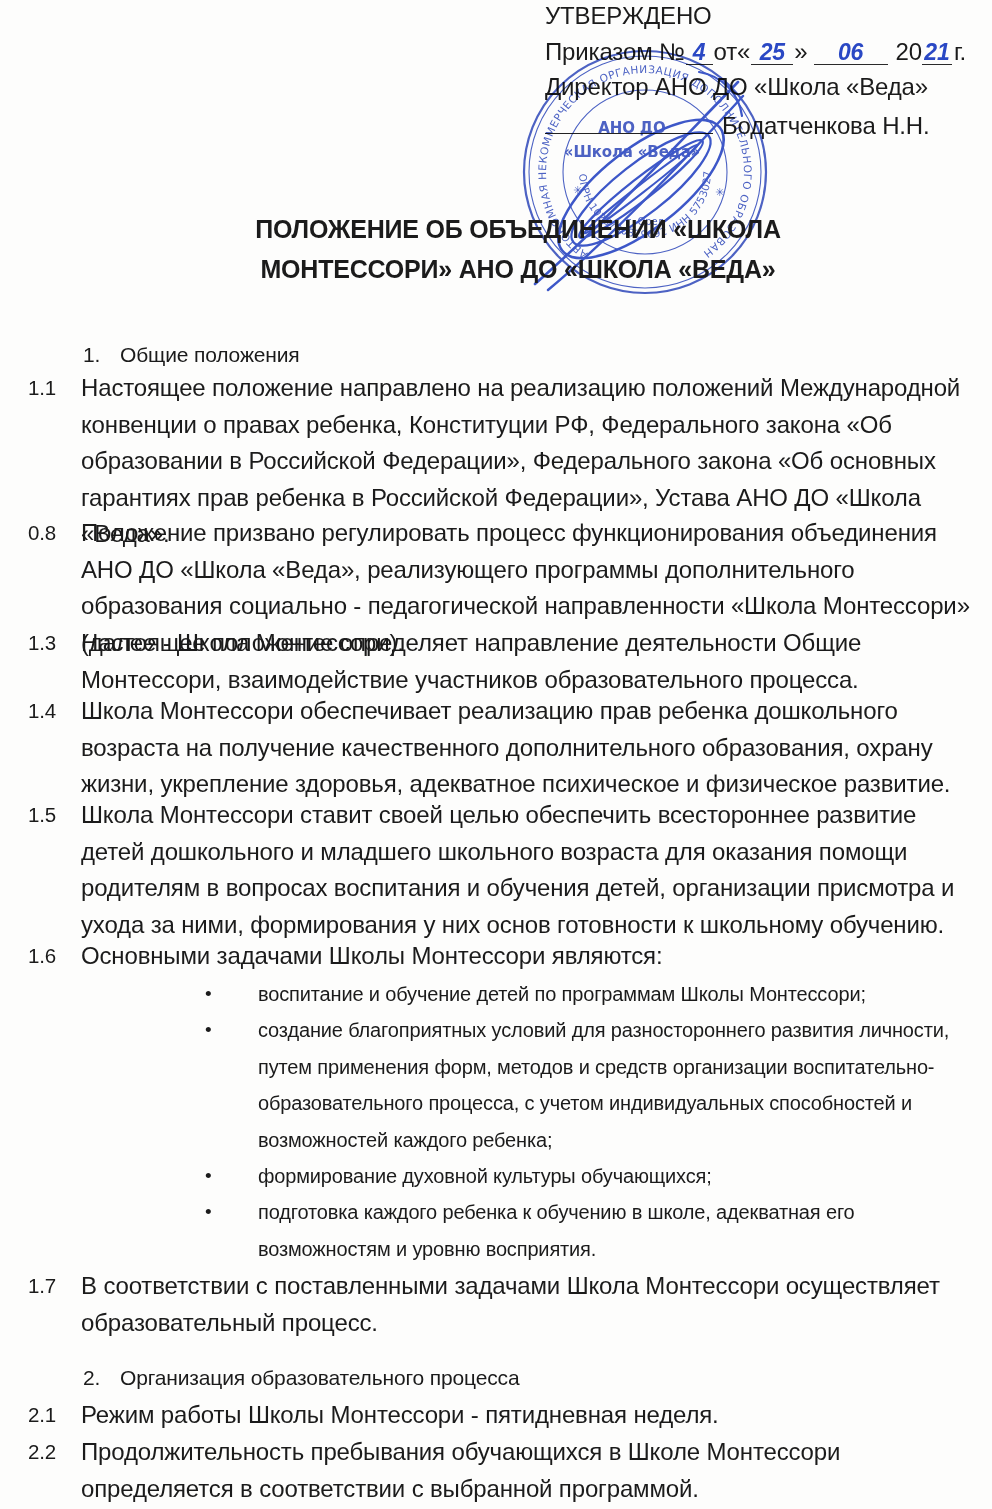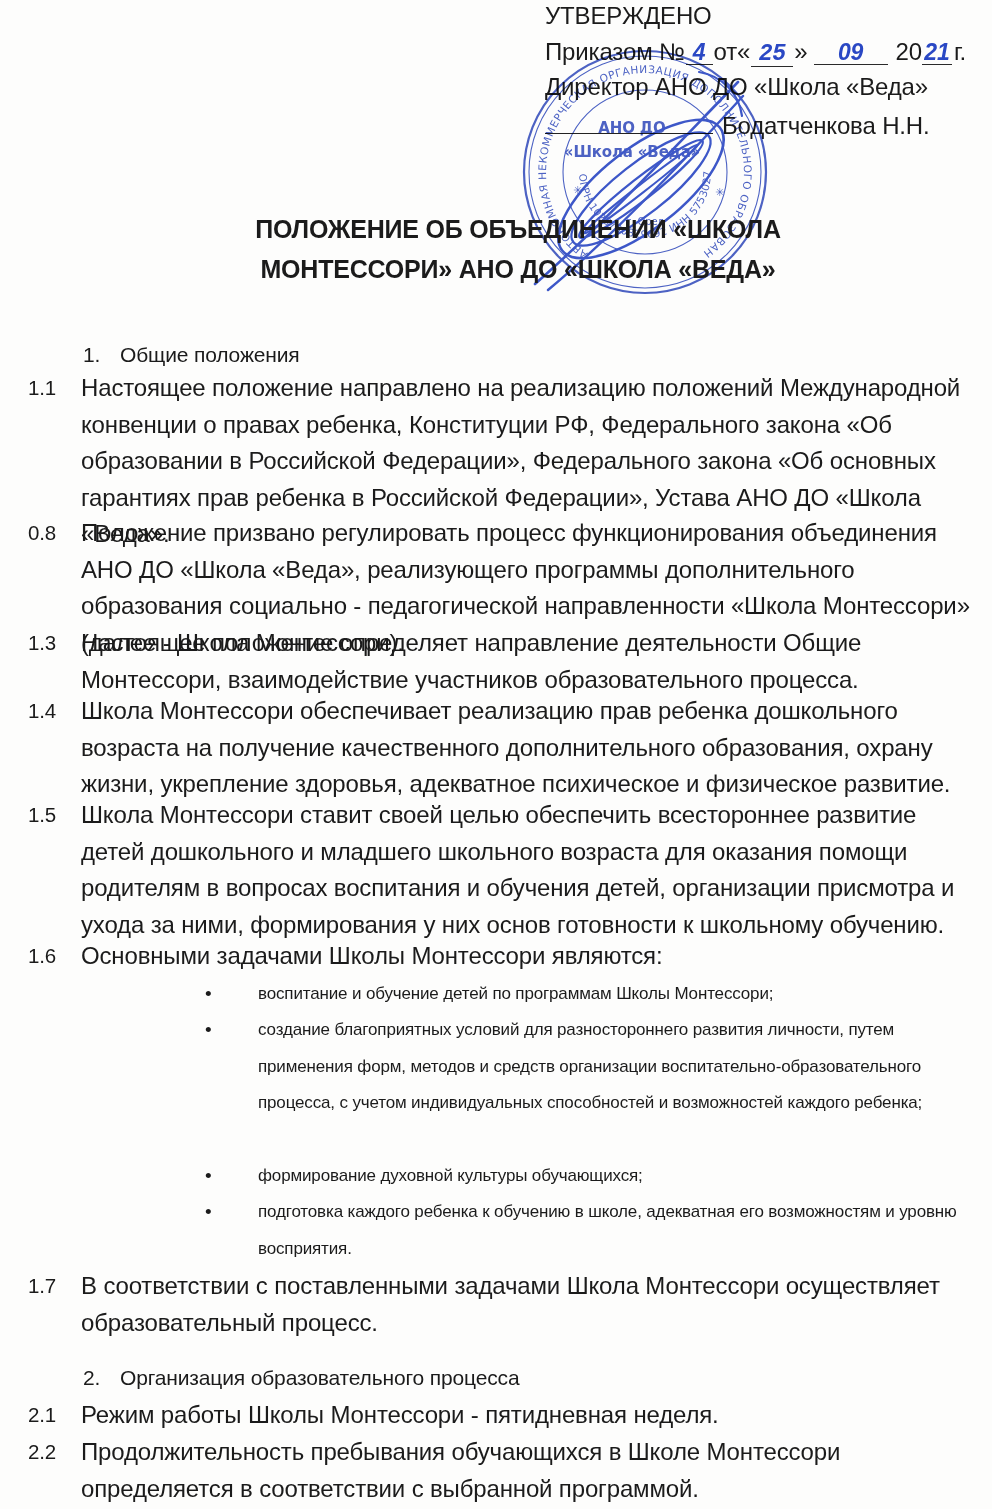--- a/index.html
+++ b/index.html
@@ -10,51 +10,51 @@
     letter-spacing:-0.15px;
   }
   
   .approval{
     position:absolute; left:545px; top:-2px; width:447px;
     font-size:24px; line-height:35.7px; white-space:nowrap;
   }
   .hw{ color:#2a48c4; font-style:italic; font-weight:600; font-size:23px; }
   .u{ display:inline-block; text-align:center; border-bottom:1.7px solid #2a2a2a; line-height:1.05; }
   .u-no{ width:27px; margin:0 1px; }
-  .u-day{ width:42px; margin:0 1px;font-family:Liberation Mono, monospace; }
+  .u-day{ width:42px; margin:0 1px; }
   .u-month{ width:74px; margin:0 8px 0 6px; }
   .u-year{ width:30px; margin-right:2px; }
   .sig-line{ white-space:nowrap; }
   .sig-underline{ display:inline-block; width:168px; height:1.15em; border-bottom:1.9px solid #222; margin-right:9px; vertical-align:baseline; }
   
   .stamp{ position:absolute; left:503px; top:44px; width:290px; height:252px; mix-blend-mode:multiply; opacity:.93; }
   
   .doc-title{
     position:absolute; left:22px; top:210px; width:992px; text-align:center;
     font-weight:bold; font-size:25px; line-height:39.5px; letter-spacing:-0.2px;
   }
   
   .sec-head{ position:absolute; left:83px; font-weight:normal; font-size:21px; line-height:36.5px; }
   .sec-head .hnum{ display:inline-block; min-width:37px; }
   .item{ position:absolute; left:16px; width:992px; }
   .inum{ position:absolute; left:12px; top:0; font-size:20.5px; line-height:36.5px; }
   .itext{ margin-left:65px; width:896px; font-size:24px; line-height:36.5px; }
   .bullet{ position:absolute; left:0; width:992px; }
   .dot{ position:absolute; left:205px; top:0; font-size:19px; line-height:36.5px; }
-  .btext{ margin-left:258px; width:704px; font-size:17px; line-height:36.5px; }
+  .btext{ margin-left:258px; width:704px; font-size:20px; line-height:36.5px; }
   .stxt{ fill:#3f57c2; font-family:"DejaVu Sans", sans-serif; }
 </style>
 </head>
 <body>
 
 <div class="page">
 
   <div class="approval">
     <div>УТВЕРЖДЕНО</div>
-    <div><span>Приказом №</span><span class="u u-no"><span class="hw">4</span></span><span>от«</span><span class="u u-day"><span class="hw">25</span></span><span>»</span><span class="u u-month"><span class="hw">09</span></span><span>20</span><span class="u u-year"><span class="hw">21</span></span><span>г.</span></div>
+    <div><span>Приказом №</span><span class="u u-no"><span class="hw">4</span></span><span>от«</span><span class="u u-day"><span class="hw">25</span></span><span>»</span><span class="u u-month"><span class="hw">06</span></span><span>20</span><span class="u u-year"><span class="hw">21</span></span><span>г.</span></div>
     <div>Директор АНО ДО «Школа «Веда»</div>
     <div class="sig-line"><span class="sig-underline"></span><span>Бодатченкова Н.Н.</span></div>
   </div>
 
   <svg class="stamp" viewBox="0 0 290 252" aria-hidden="true">
     <g fill="none" stroke="#3f57c2">
       <circle cx="142" cy="128" r="121" stroke-width="2.2"></circle>
       <circle cx="142" cy="128" r="116" stroke-width="1.1"></circle>
       <circle cx="142" cy="128" r="82" stroke-width="1.1"></circle>
     </g>

